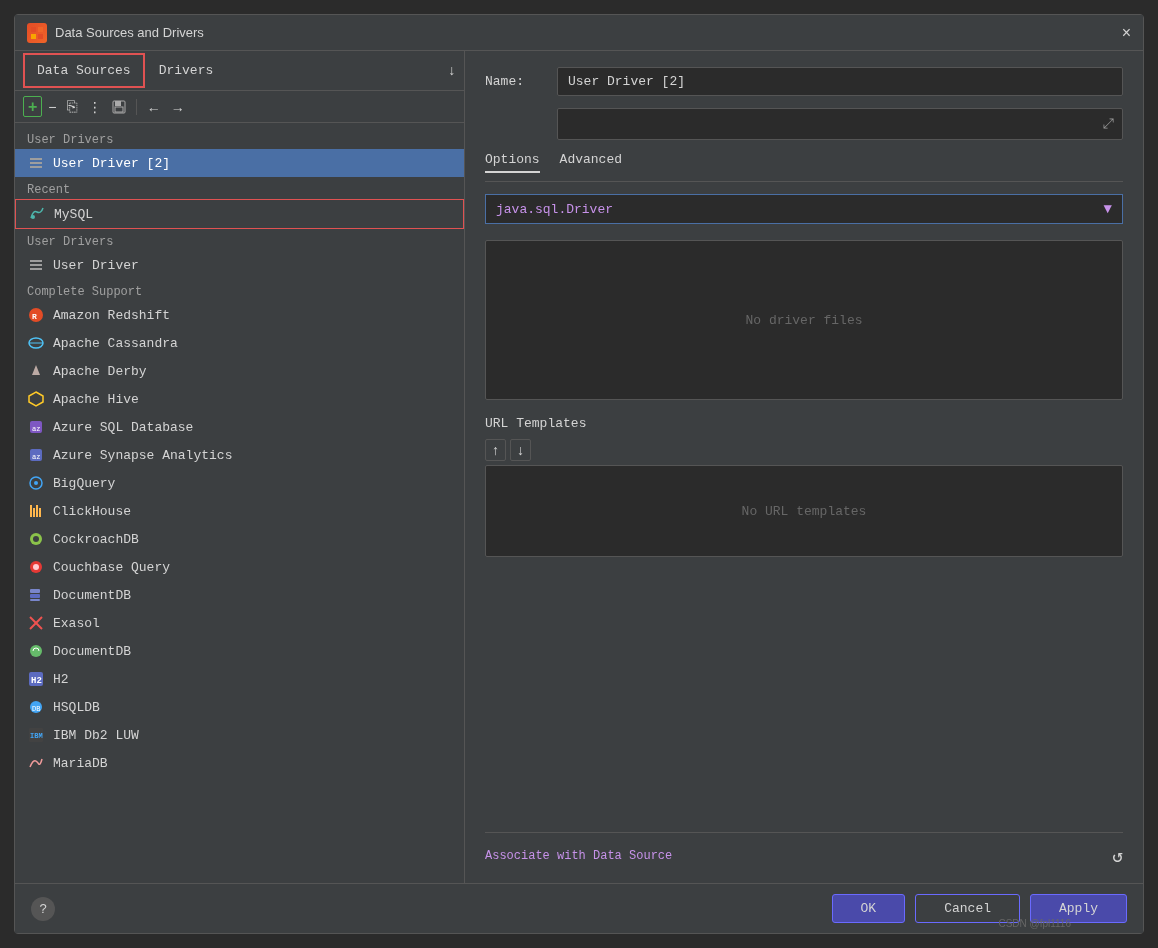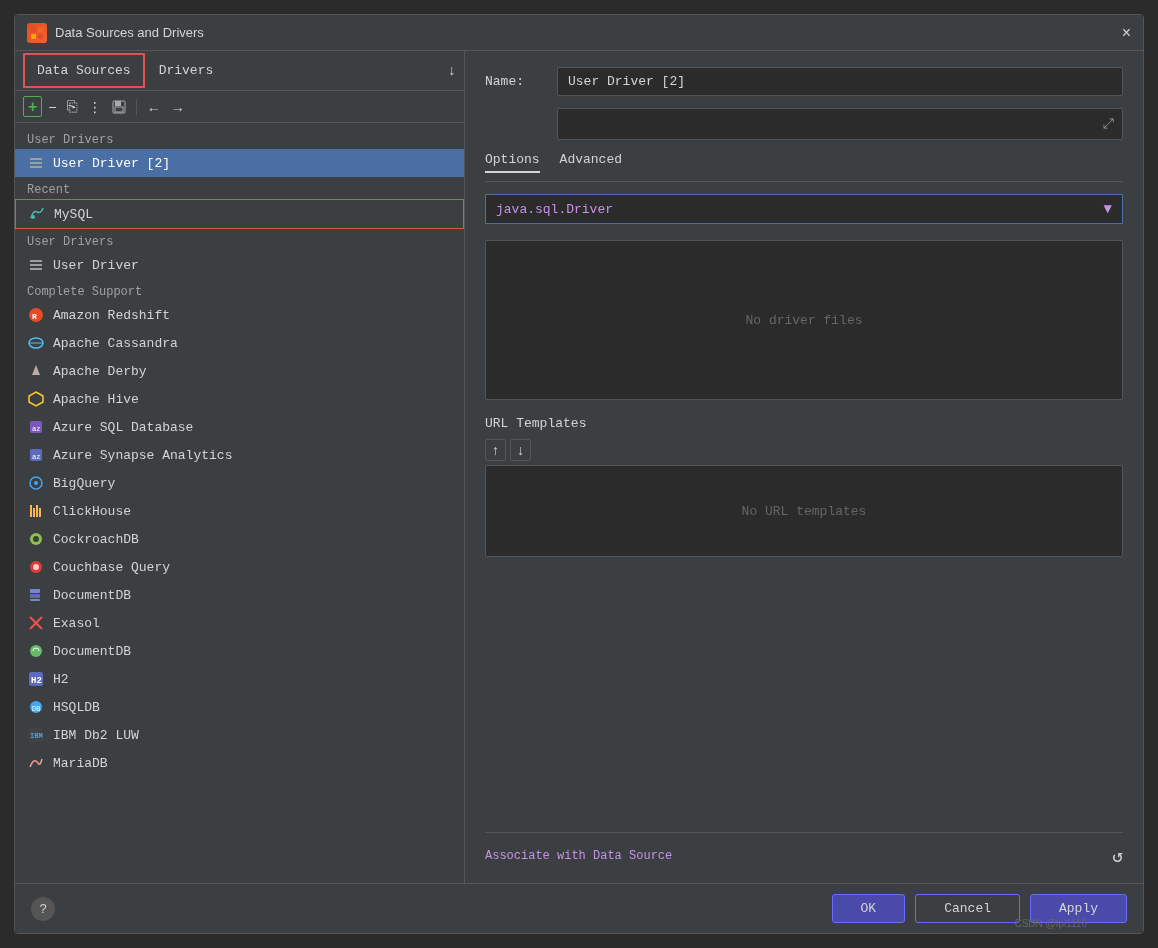--- a/index.html
+++ b/index.html
@@ -378,21 +378,21 @@
       font-size: 13px;
       font-family: 'Courier New', Courier, monospace;
       border-radius: 3px;
     }
     .footer-btn.cancel {
       background: #3c3f41;
     }
     .watermark {
       position: absolute;
       bottom: 4px;
-      right: 56px;
+      right: 72px;
       font-size: 10px;
       color: #666;
       font-family: Arial, sans-serif;
     }
   </style>
 </head>
 <body>
 
 <div class="dialog">
 

